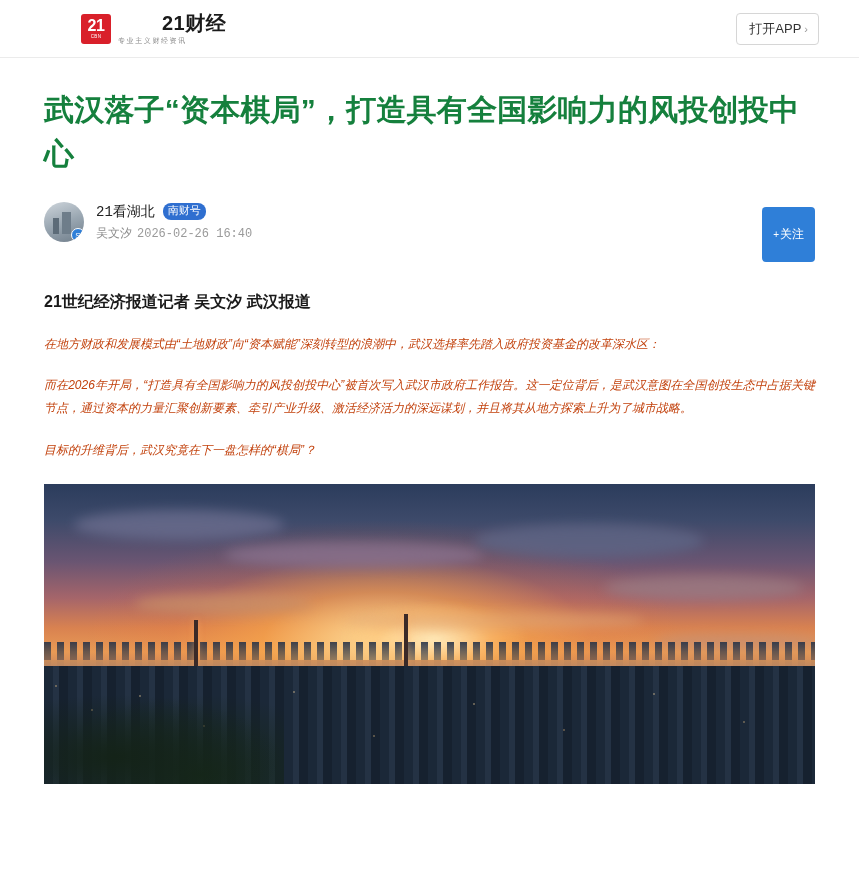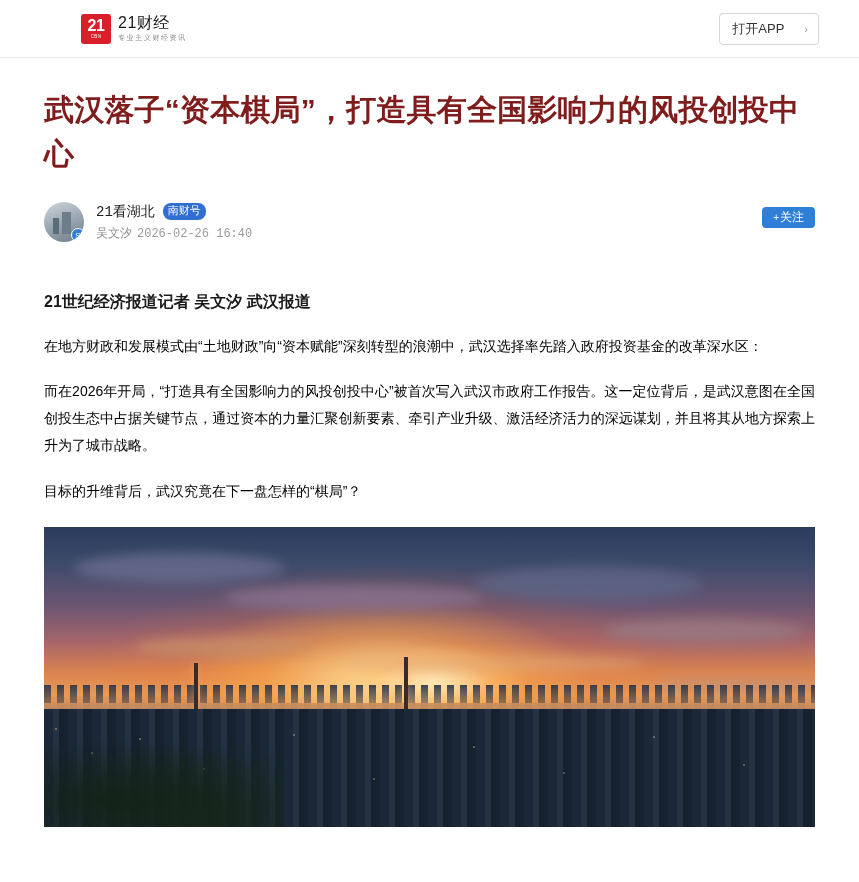--- a/index.html
+++ b/index.html
@@ -56,59 +56,60 @@
     font-size: 4.5px;
     letter-spacing: 0.4px;
     margin-top: 1.5px;
   }
   .brand-text {
     display: flex;
     flex-direction: column;
     justify-content: center;
   }
   .brand-title {
-    font-size: 16px;
-    font-weight: normal;
+    font-size: 20px;
+    font-weight: bold;
     color: #1a1a1a;
     letter-spacing: 0.5px;
     line-height: 1.1;
+    margin-left: 44px;
   }
   .brand-slogan {
     font-size: 7px;
     color: #8a8a8a;
     letter-spacing: 1.6px;
     margin-top: 2px;
   }
   .open-app-btn {
     border: 1px solid #d6d6d6;
     border-radius: 4px;
     padding: 6px 10px 6px 12px;
     font-size: 13px;
     color: #333333;
     background: #ffffff;
     display: flex;
     align-items: center;
-    gap: 20px;
+    gap: 3px;
     cursor: pointer;
     white-space: nowrap;
   }
   .open-app-btn .chev {
     font-size: 11px;
     color: #999999;
   }
 
   
   .article {
     padding: 0 44px;
   }
   .headline {
     font-size: 30px;
     line-height: 1.45;
     font-weight: bold;
-    color: #7f1d1d;
+    color: #15803d;
     margin: 30px 0 0 0;
     letter-spacing: 0.2px;
   }
 
   .byline {
     margin-top: 24px;
     display: flex;
     align-items: center;
     position: relative;
     min-height: 46px;
@@ -186,39 +187,40 @@
     margin-right: 5px;
   }
   .follow-btn {
     position: absolute;
     right: 0;
     top: 8px;
     background: #2f7fd8;
     color: #ffffff;
     font-size: 12px;
     border-radius: 4px;
-    padding: 2px 11px;
+    padding: 19px 11px;
     cursor: pointer;
     white-space: nowrap;
   }
   .follow-btn .plus { font-size: 10px; margin-right: 1px; }
 
   .lead {
     font-size: 16px;
     font-weight: bold;
     color: #1a1a1a;
     margin-top: 44px;
     line-height: 1.6;
   }
   .para {
-    font-size: 14px;
+    font-size: 12px;
     line-height: 1.95;
-    color: #000000;
+    color: #c2410c;
     margin-top: 18px;
     text-align: justify;
+    font-style: italic;
   }
   .hero-figure {
     margin-top: 22px;
     width: 771px;
     height: 300px;
     overflow: hidden;
     position: relative;
     background: #14243a;
   }
   .hero-sky {

